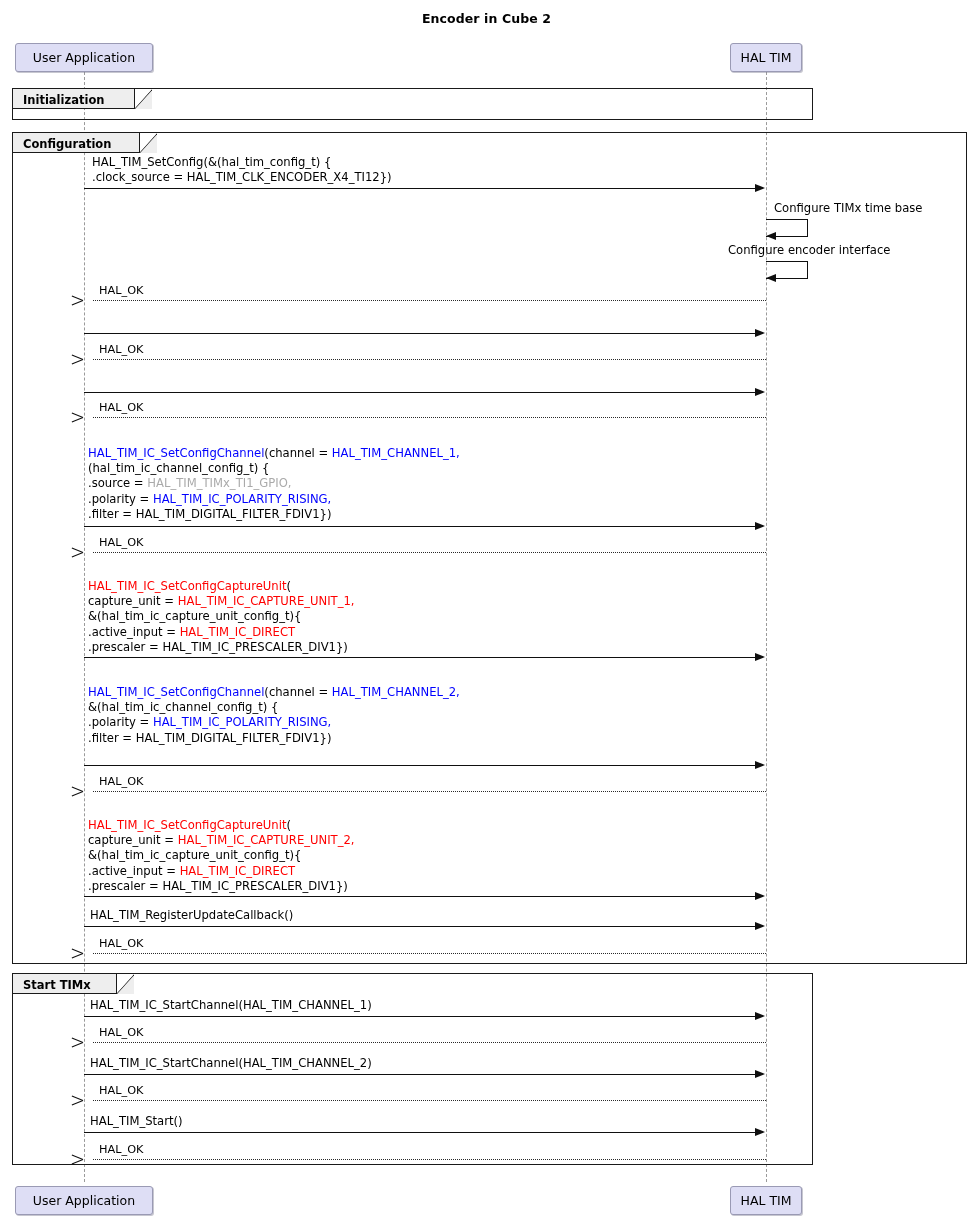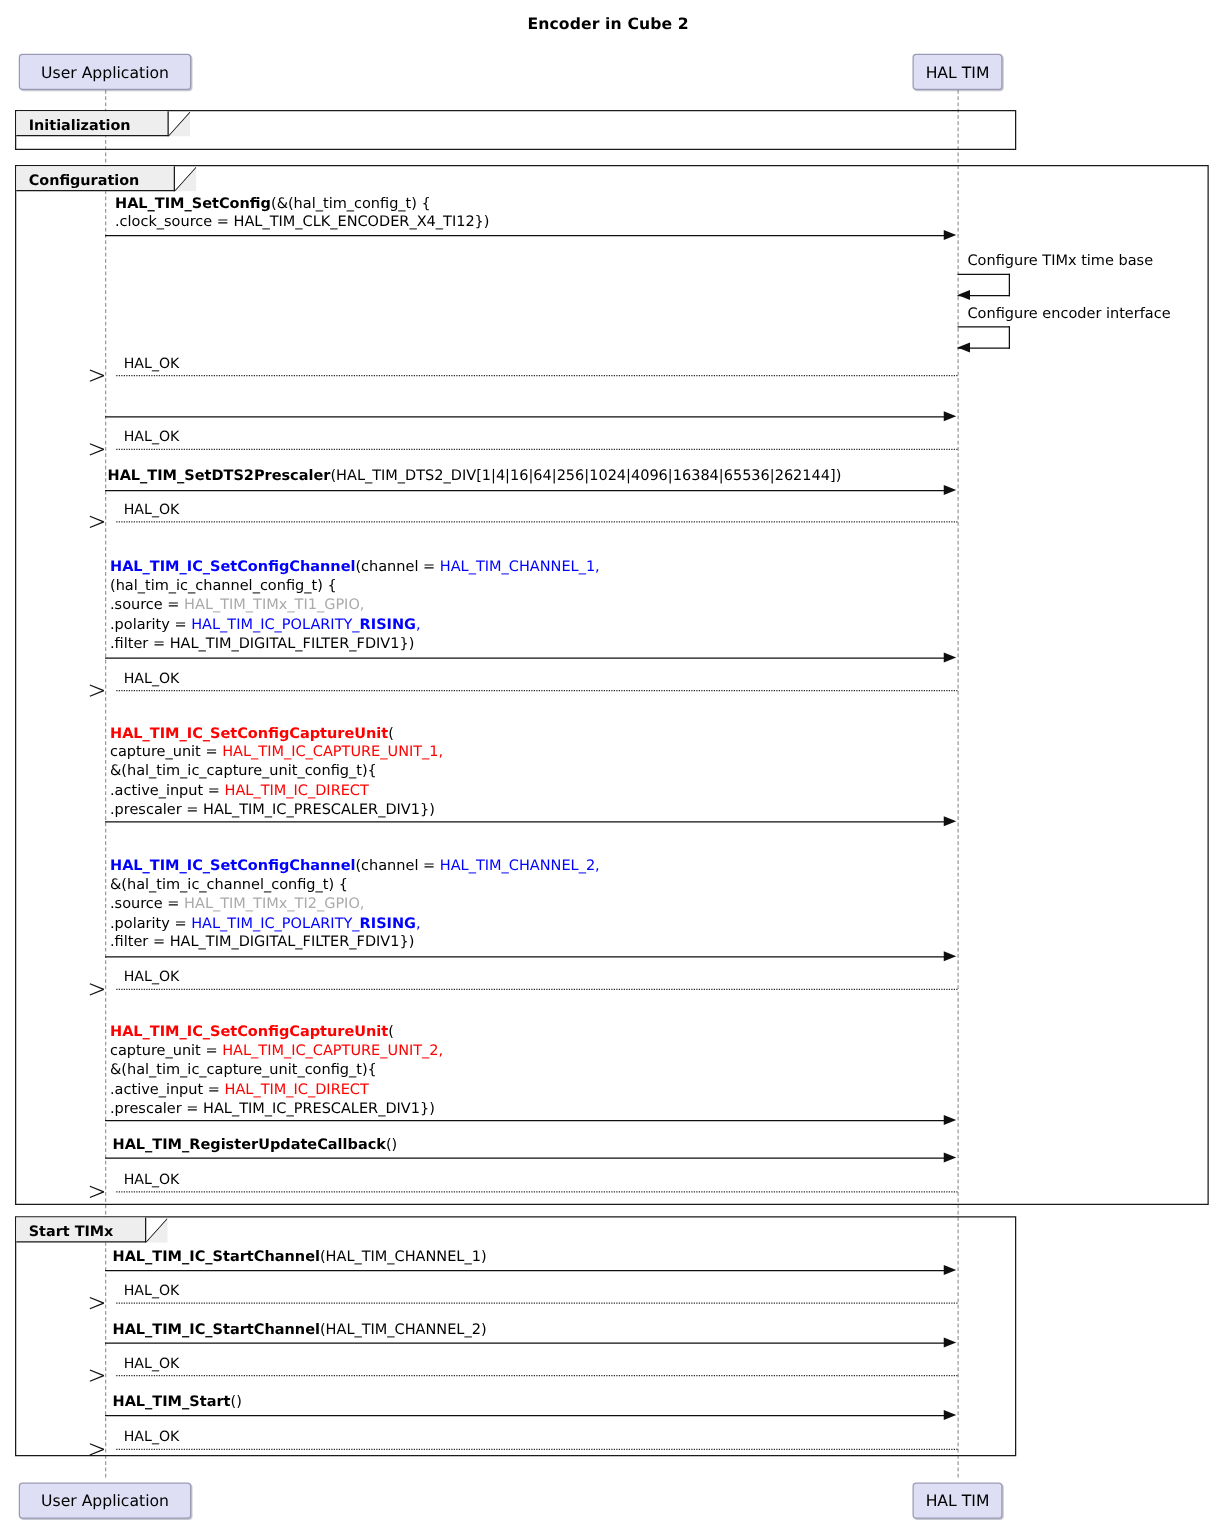--- a/index.html
+++ b/index.html
@@ -123,21 +123,21 @@
   .arrow-l-open::before { transform: rotate(-158deg); }
   .arrow-l-open::after  { transform: rotate(158deg); }
   
   .msg-text {
     position: absolute;
     font-size: 11.6px;
     color: #000000;
     white-space: nowrap;
     line-height: 15.2px;
   }
-  .msg-text .b { font-weight: bold; }
+  .msg-text .b { font-weight: normal; }
   .ret-text {
     position: absolute;
     font-size: 11.3px;
     color: #000000;
     white-space: nowrap;
   }
   
   .self-msg {
     position: absolute;
     box-sizing: border-box;
@@ -185,38 +185,35 @@
     <div><span class="b">HAL_TIM_SetConfig</span><span>(&amp;(hal_tim_config_t) {</span></div>
     <div><span>.clock_source = HAL_TIM_CLK_ENCODER_X4_TI12})</span></div>
   </div>
   <div class="msg-line" style="left:84px; top:188px; width:672px;"></div>
   <div class="arrow-r" style="left:755px; top:183.5px;"></div>
 
   <div class="self-label" style="left:774px; top:201px;">Configure TIMx time base</div>
   <div class="self-msg" style="left:766px; top:219px; width:42px; height:18px;"></div>
   <div class="arrow-l" style="left:766px; top:232px;"></div>
 
-  <div class="self-label" style="left:774px; top:243px;">Configure encoder interface</div>
+  <div class="self-label" style="left:728px; top:243px;">Configure encoder interface</div>
   <div class="self-msg" style="left:766px; top:261px; width:42px; height:18px;"></div>
   <div class="arrow-l" style="left:766px; top:274px;"></div>
 
   <div class="ret-text" style="left:99px; top:284px;">HAL_OK</div>
   <div class="msg-line dotted" style="left:93px; top:300px; width:673px;"></div>
   <div class="arrow-l-open" style="left:83px; top:295px;"></div>
 
   <div class="msg-line" style="left:84px; top:333px; width:672px;"></div>
   <div class="arrow-r" style="left:755px; top:328.5px;"></div>
 
   <div class="ret-text" style="left:99px; top:343px;">HAL_OK</div>
   <div class="msg-line dotted" style="left:93px; top:359px; width:673px;"></div>
   <div class="arrow-l-open" style="left:83px; top:354px;"></div>
 
-  <div class="msg-text" style="left:86px; top:373px;">
-    <div><span class="b">HAL_TIM_SetDTS2Prescaler</span><span>(HAL_TIM_DTS2_DIV[1|4|16|64|256|1024|4096|16384|65536|262144])</span></div>
-  </div>
   <div class="msg-line" style="left:84px; top:392px; width:672px;"></div>
   <div class="arrow-r" style="left:755px; top:387.5px;"></div>
 
   <div class="ret-text" style="left:99px; top:401px;">HAL_OK</div>
   <div class="msg-line dotted" style="left:93px; top:417px; width:673px;"></div>
   <div class="arrow-l-open" style="left:83px; top:412px;"></div>
 
   <div class="msg-text" style="left:88px; top:446px;">
     <div><span class="b" style="color:#0000FF">HAL_TIM_IC_SetConfigChannel</span><span>(channel = </span><span style="color:#0000FF">HAL_TIM_CHANNEL_1,</span></div>
     <div><span>(hal_tim_ic_channel_config_t) {</span></div>
@@ -237,21 +234,20 @@
     <div><span>&amp;(hal_tim_ic_capture_unit_config_t){</span></div>
     <div><span>.active_input = </span><span style="color:#FF0000">HAL_TIM_IC_DIRECT</span></div>
     <div><span>.prescaler = HAL_TIM_IC_PRESCALER_DIV1})</span></div>
   </div>
   <div class="msg-line" style="left:84px; top:657px; width:672px;"></div>
   <div class="arrow-r" style="left:755px; top:652.5px;"></div>
 
   <div class="msg-text" style="left:88px; top:685px;">
     <div><span class="b" style="color:#0000FF">HAL_TIM_IC_SetConfigChannel</span><span>(channel = </span><span style="color:#0000FF">HAL_TIM_CHANNEL_2,</span></div>
     <div><span>&amp;(hal_tim_ic_channel_config_t) {</span></div>
-    <div><span>.source = </span><span style="color:#AAAAAA">HAL_TIM_TIMx_TI2_GPIO,</span></div>
     <div><span>.polarity = </span><span style="color:#0000FF">HAL_TIM_IC_POLARITY_</span><span class="b" style="color:#0000FF">RISING</span><span style="color:#0000FF">,</span></div>
     <div><span>.filter = HAL_TIM_DIGITAL_FILTER_FDIV1})</span></div>
   </div>
   <div class="msg-line" style="left:84px; top:765px; width:672px;"></div>
   <div class="arrow-r" style="left:755px; top:760.5px;"></div>
 
   <div class="ret-text" style="left:99px; top:775px;">HAL_OK</div>
   <div class="msg-line dotted" style="left:93px; top:791px; width:673px;"></div>
   <div class="arrow-l-open" style="left:83px; top:786px;"></div>
 

